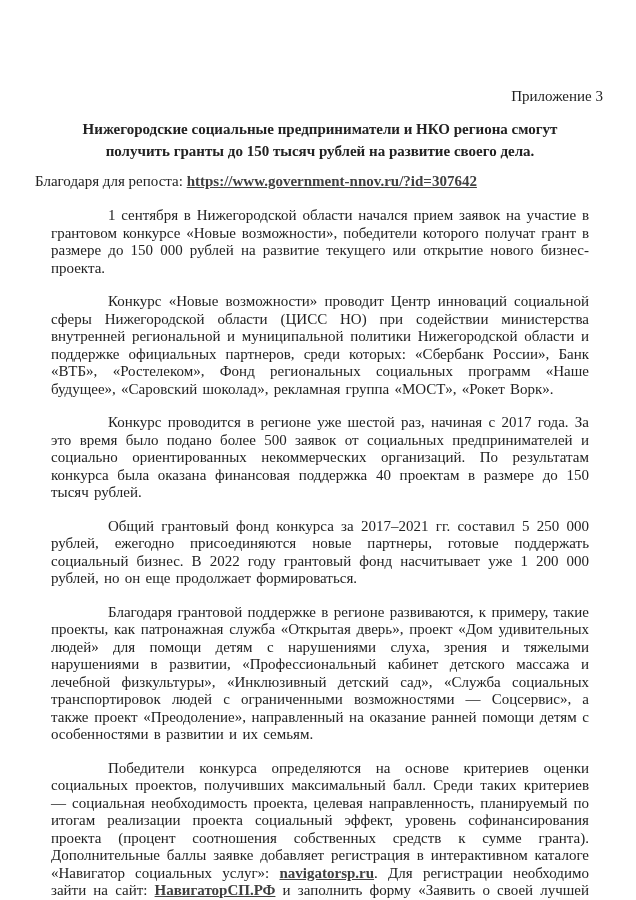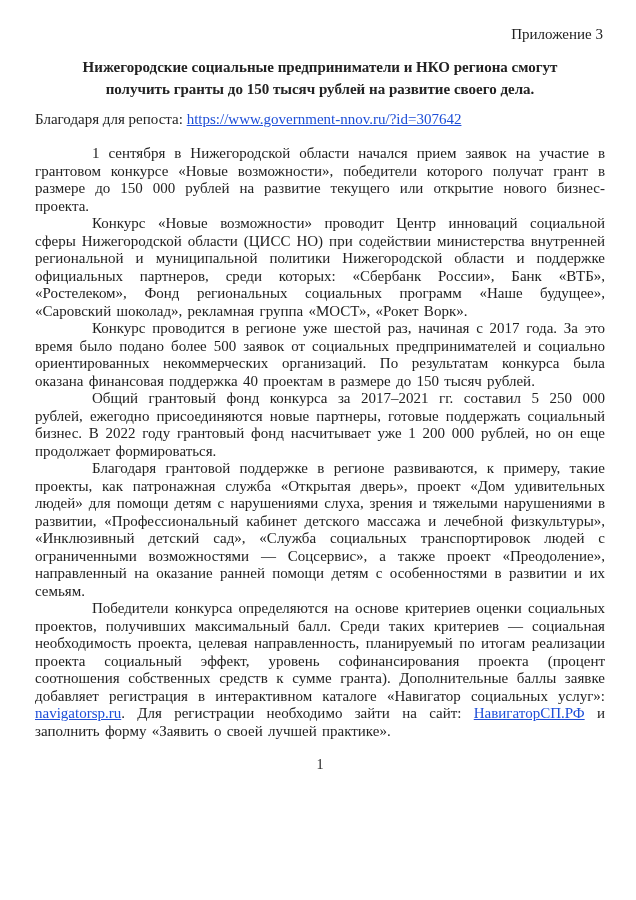--- a/index.html
+++ b/index.html
@@ -11,21 +11,21 @@
     width: 636px;
     height: 900px;
     overflow: hidden;
     font-family: "Liberation Serif", "DejaVu Serif", serif;
     color: #222222;
   }
   .doc-page {
     box-sizing: border-box;
     width: 636px;
     height: 724px;
-    padding: 25px 31px 0 35px;
+    padding: 87px 31px 0 35px;
     background: #ffffff;
   }
   .annex {
     text-align: right;
     font-size: 15px;
     line-height: 18px;
     margin: 0 2px 14px 0;
   }
   .doc-title {
     font-weight: bold;
@@ -35,26 +35,27 @@
     max-width: 480px;
     margin: 0 auto 10px auto;
   }
   .source-line {
     font-size: 15px;
     line-height: 18px;
     margin: 0 0 17px 0;
     white-space: nowrap;
   }
   a.doc-link, .doc-link {
-    color: #1d4ed8;
+    color: #404040;
     text-decoration: underline;
     cursor: pointer;
+    font-weight: bold;
   }
   .doc-body p {
-    margin: 0;
+    margin: 16px;
     font-size: 15px;
     line-height: 17.5px;
     text-align: justify;
     text-indent: 57px;
     word-spacing: 1.5px;
   }
   .page-number {
     text-align: center;
     font-size: 14px;
     margin-top: 17px;

